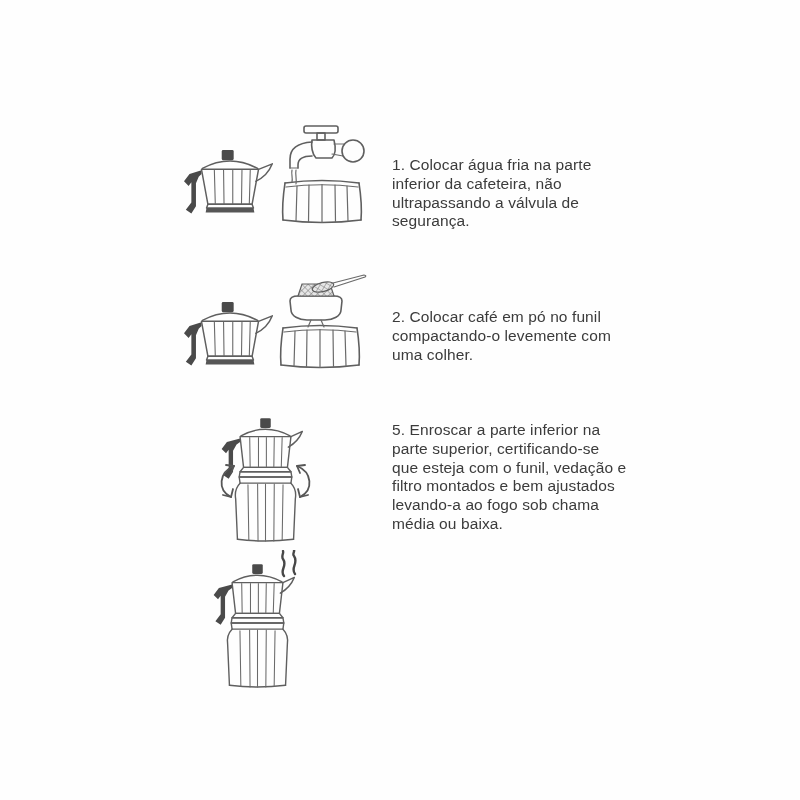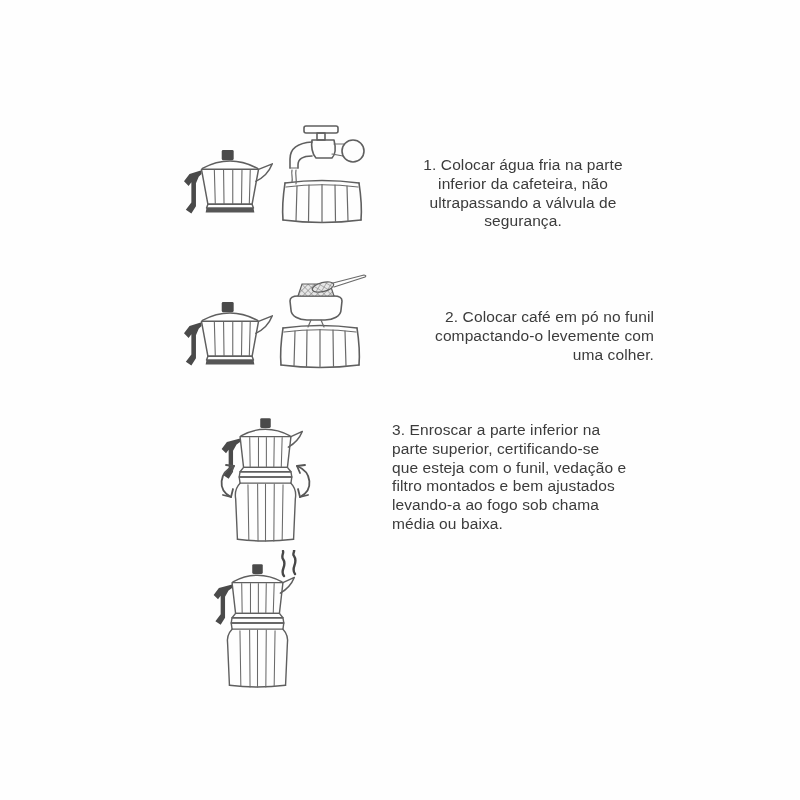--- a/index.html
+++ b/index.html
@@ -13,22 +13,22 @@
   .step-text{
     position:absolute;
     left:392px;
     width:262px;
     font-size:15.5px;
     line-height:18.8px;
     color:#3b3b3b;
     white-space:pre-line;
     letter-spacing:0.1px;
   }
-  #text-step1{top:156px;text-align:center;}
-  #text-step2{top:308px;text-align:right;}
+  #text-step1{top:156px;}
+  #text-step2{top:308px;}
   #text-step3{top:421px;}
   #text-step4{top:608px;}
   .illus{position:absolute;}
   #illus-step1{left:184px;top:124px;}
   #illus-step2{left:184px;top:274px;}
   #illus-step3{left:204px;top:416px;}
   #illus-step4{left:198px;top:550px;}
   svg .ln{stroke:#5f5f5f;stroke-width:1.6;fill:none;stroke-linecap:round;stroke-linejoin:round;}
   svg .ln-thin{stroke:#6a6a6a;stroke-width:1.2;fill:none;stroke-linecap:round;}
   svg .dk{fill:#4a4a4a;stroke:none;}
@@ -141,20 +141,20 @@
     </g>
   </svg>
 
   <div id="text-step1" class="step-text">1. Colocar água fria na parte
 inferior da cafeteira, não
 ultrapassando a válvula de
 segurança.</div>
   <div id="text-step2" class="step-text">2. Colocar café em pó no funil
 compactando-o levemente com
 uma colher.</div>
-  <div id="text-step3" class="step-text">3. Enroscar a parte inferior na
+  <div id="text-step3" class="step-text">5. Enroscar a parte inferior na
 parte superior, certificando-se
 que esteja com o funil, vedação e
 filtro montados e bem ajustados
 levando-a ao fogo sob chama
 média ou baixa.</div>
 
 </div>
 
 </body></html>

